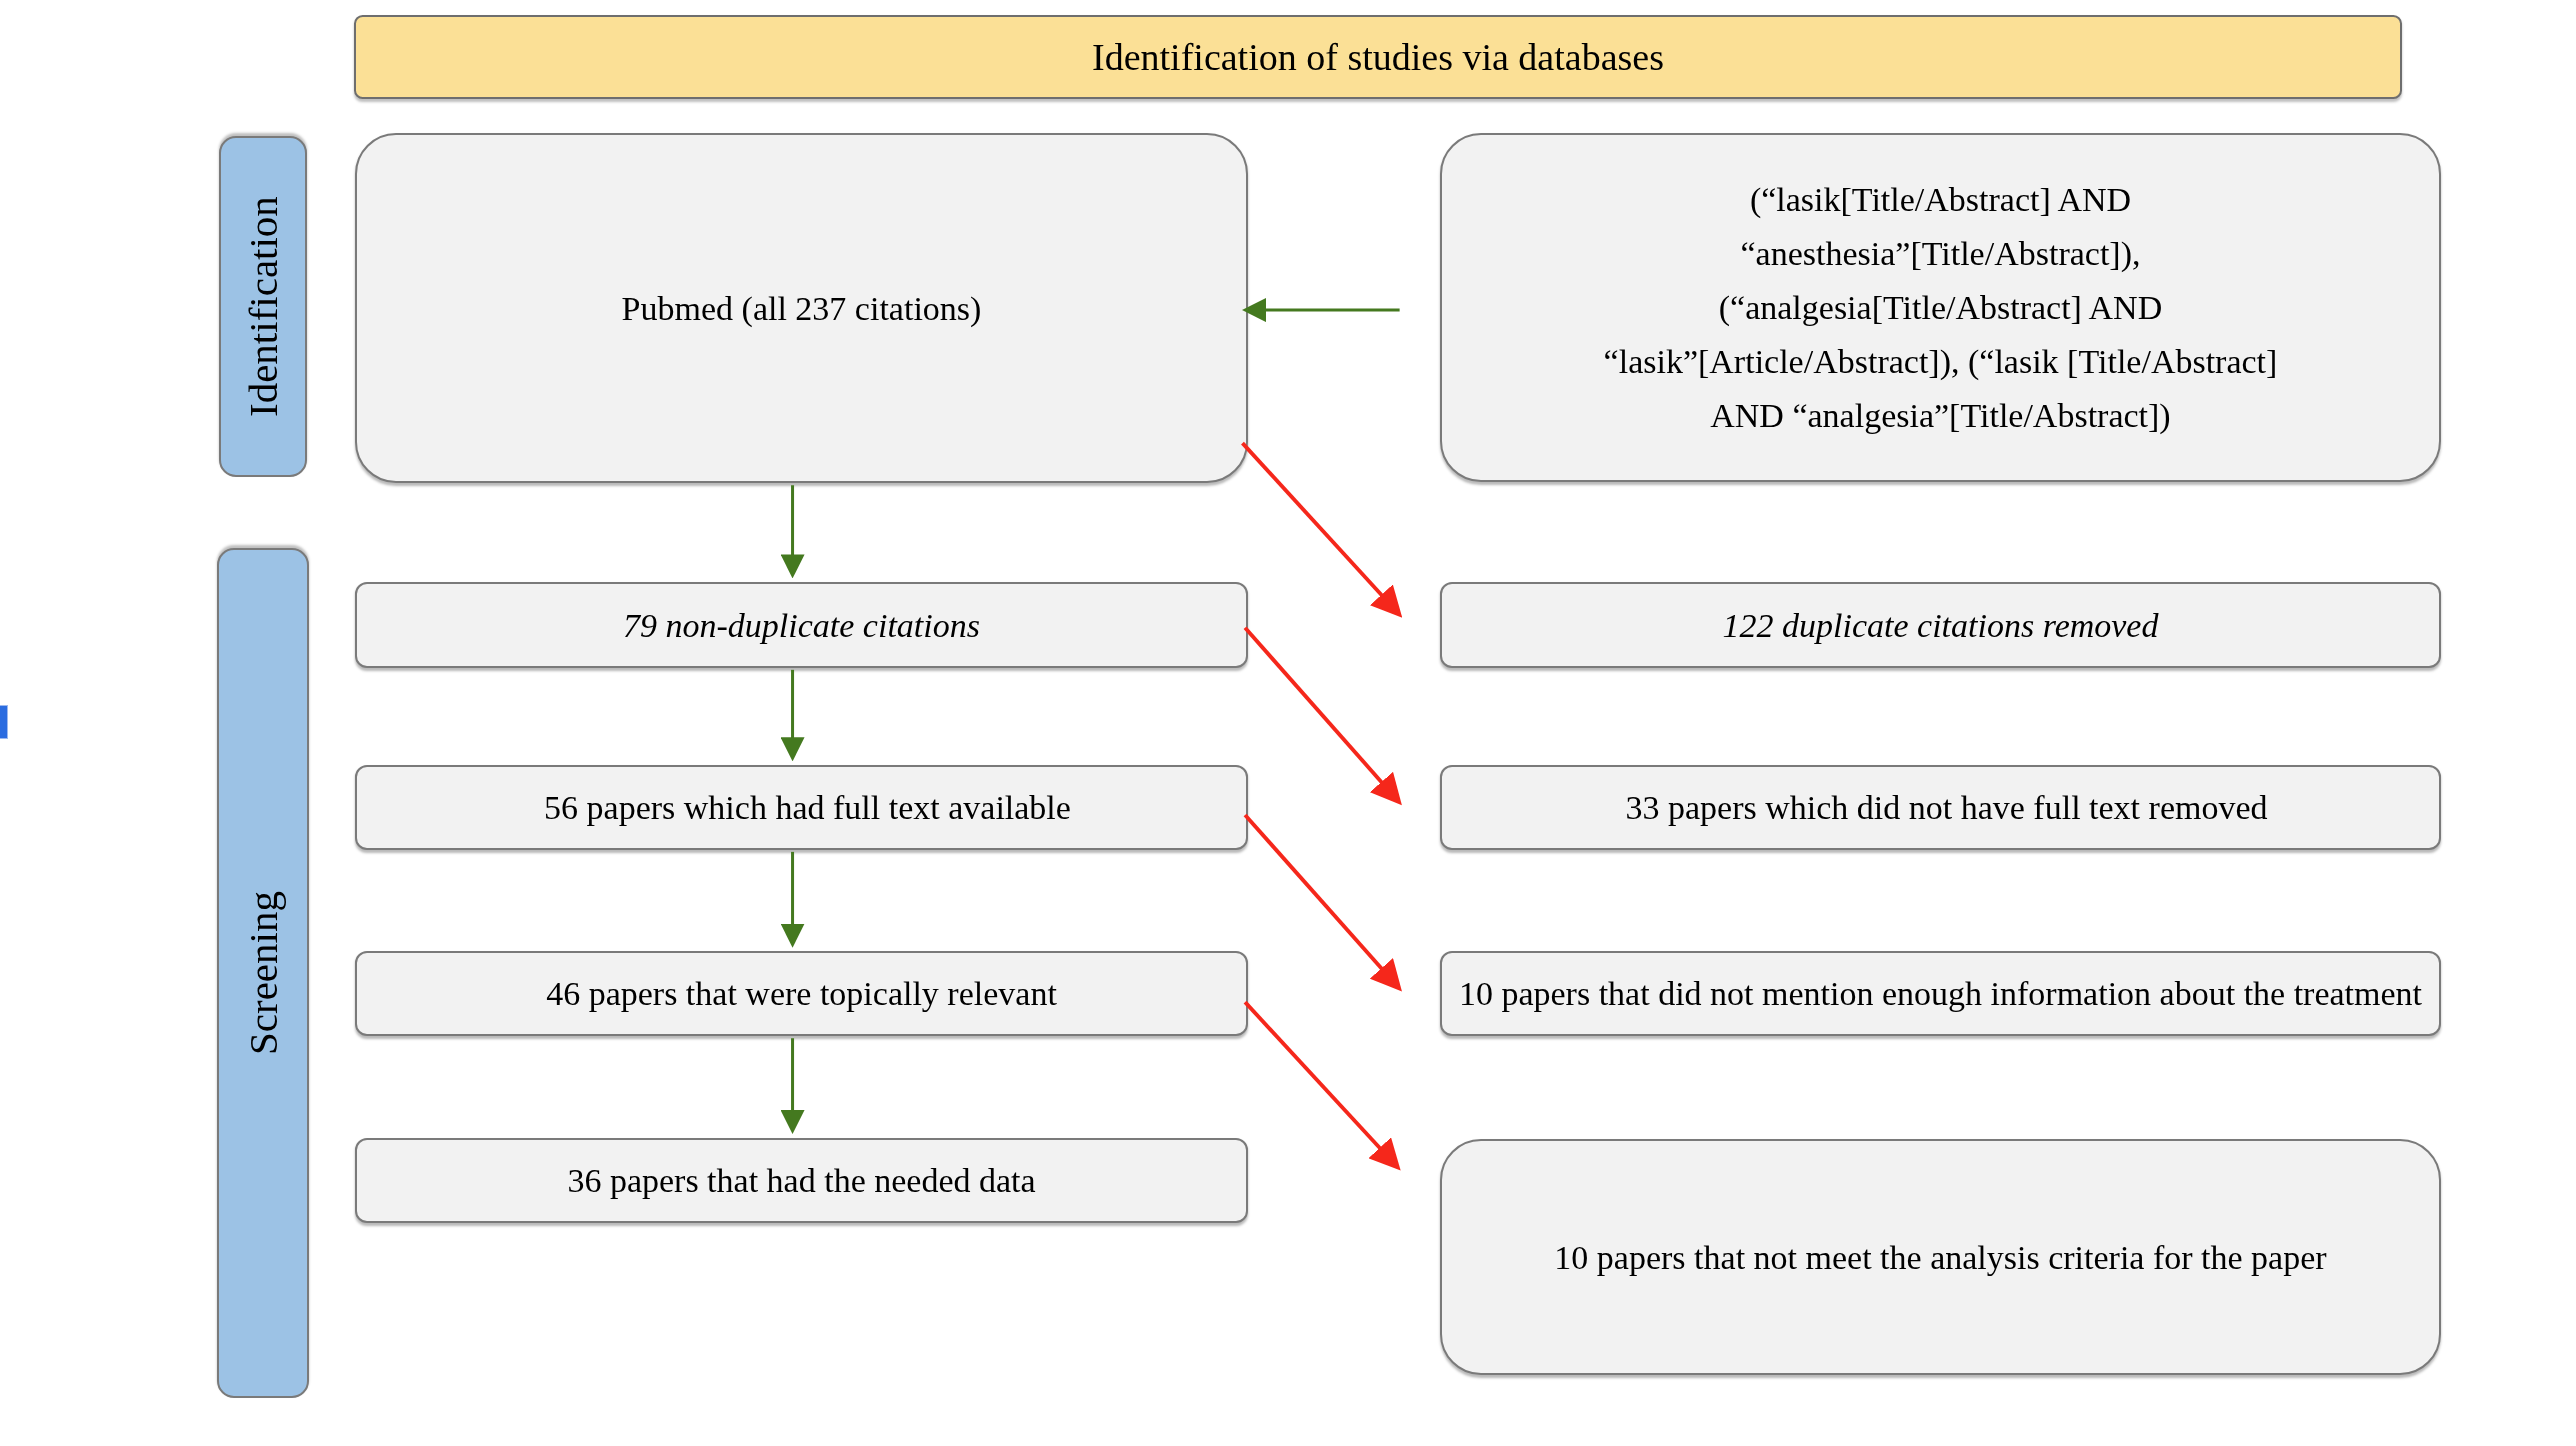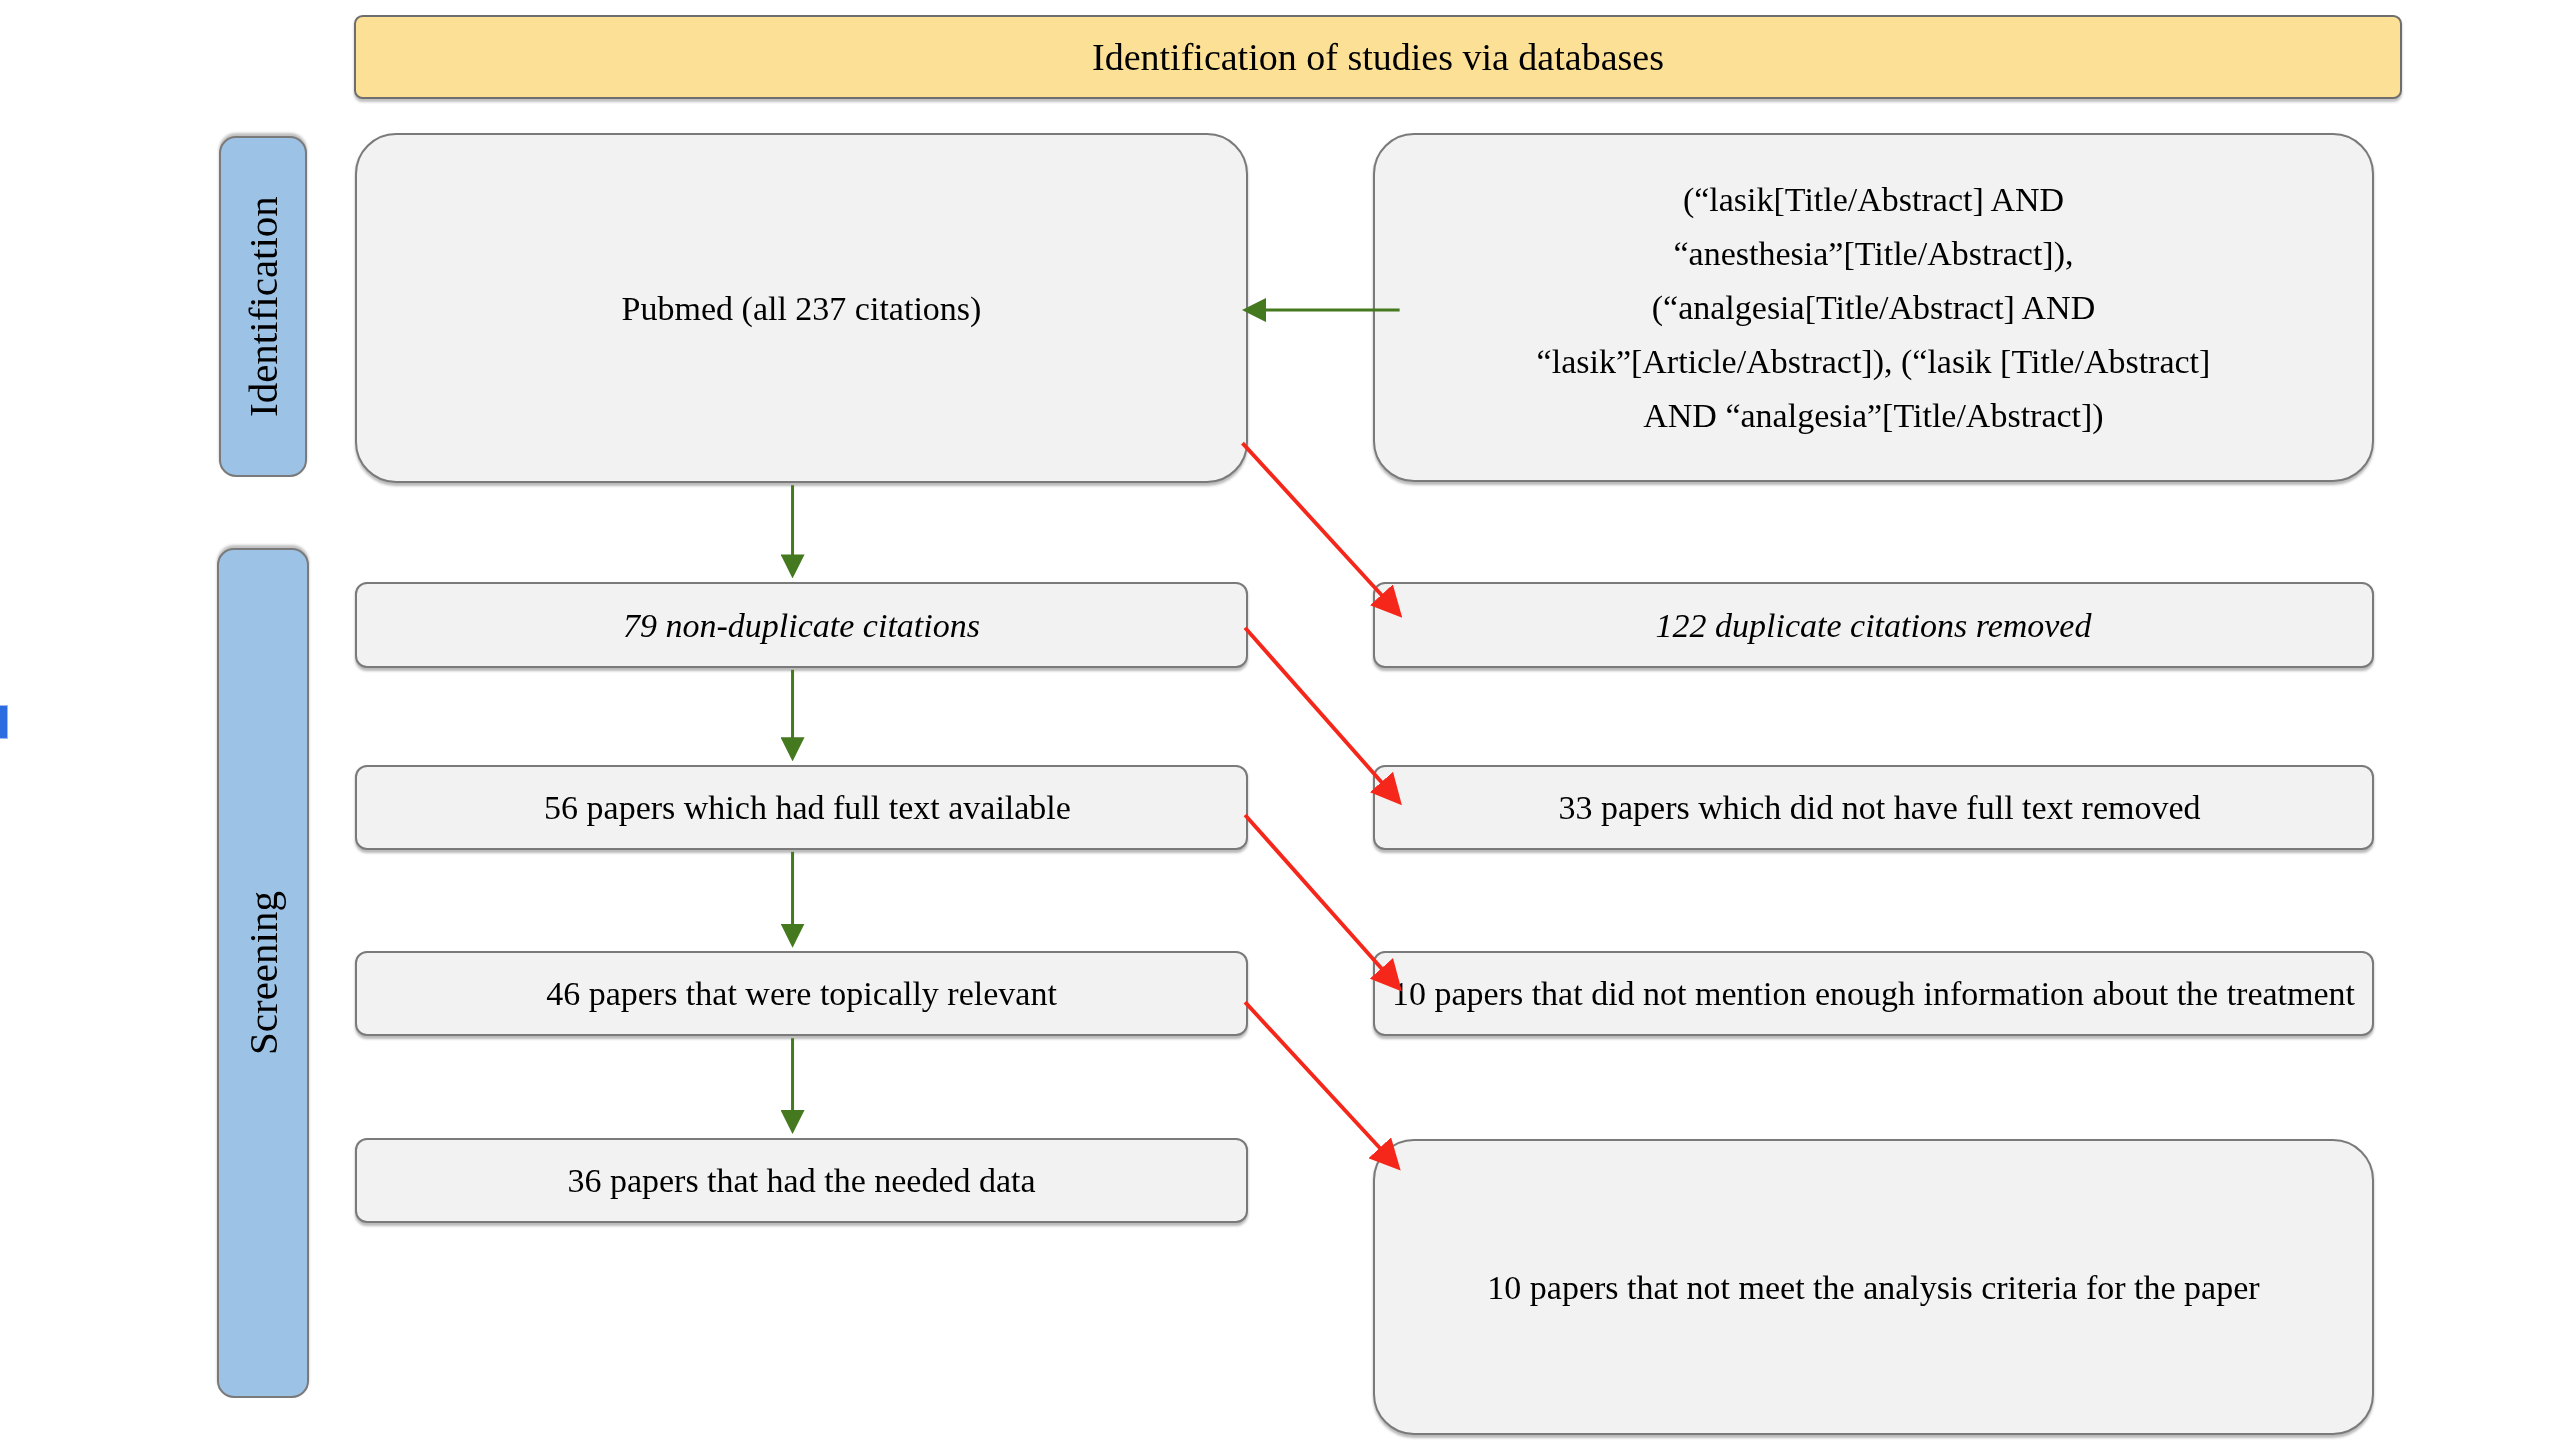--- a/index.html
+++ b/index.html
@@ -40,29 +40,29 @@
     box-sizing:border-box;
     display:flex;align-items:center;justify-content:center;
     writing-mode:vertical-rl;
     transform:rotate(180deg);
     font-size:41px;
     box-shadow:0 2.6px 2.6px rgba(0,0,0,0.25);
   }
   .sidebar.ident{left:219px;top:136px;width:88px;height:341px;}
   .sidebar.screen{left:217px;top:548px;width:92px;height:850px;}
   .lcol{left:355px;width:893px;}
-  .rcol{left:1373px;width:1001px;}
+  .rcol{left:1440px;width:1001px;}
   .query-line{display:block;}
   #pubmed-box{top:133px;height:350px;}
   #query-box{top:133px;height:349px;line-height:54px;}
   #row1-left,#row1-right{top:582px;height:86px;font-style:italic;}
   #row2-left,#row2-right{top:765px;height:85px;padding-left:12px;}
   #row3-left,#row3-right{top:951px;height:85px;}
   #row4-left{top:1138px;height:85px;}
-  #big-right{top:1139px;height:296px;line-height:55px;padding:0 52px;}
+  #big-right{top:1139px;height:236px;line-height:55px;padding:0 52px;}
   #row3-right{line-height:50px;overflow:visible;}
   #arrows{position:absolute;left:0;top:0;pointer-events:none;}
   #cursor-artifact{
     position:absolute;left:0;top:706px;width:6.9px;height:32px;
     background:#2B6CE0;outline:1.7px solid #9db9ef;
   }
 </style>
 </head>
 <body>
 

